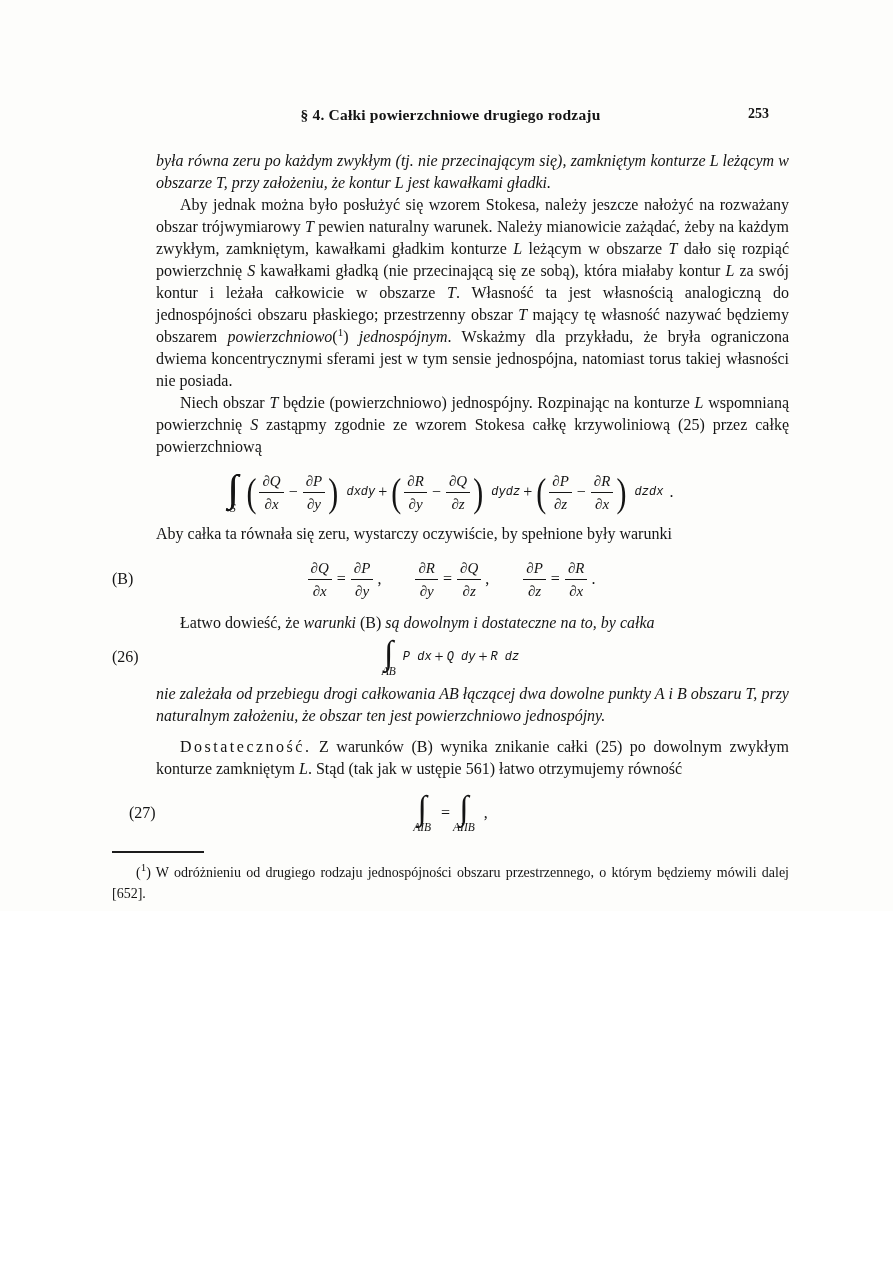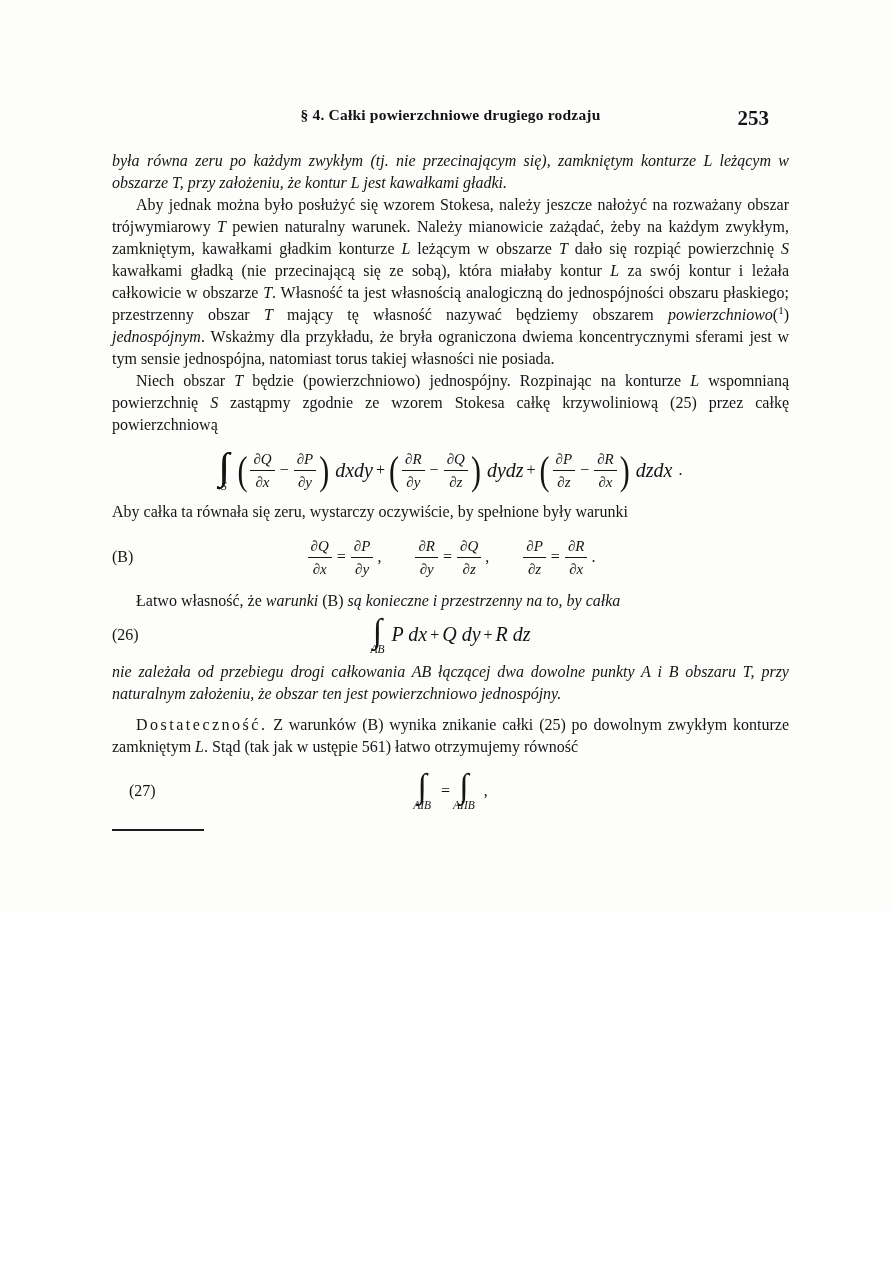--- a/index.html
+++ b/index.html
@@ -8,24 +8,24 @@
 
   .page {
     position:relative; width:893px; height:911px;
     background:#fdfdfb; color:#141414; overflow:hidden;
   }
   .content { position:absolute; left:112px; top:106px; width:677px; }
 
   
   .header { position:relative; height:22px; margin-bottom:22px; }
   .header-title { display:block; text-align:center; font-weight:bold; font-size:15.5px; letter-spacing:.2px; }
-  .page-number { position:absolute; right:20px; top:0; font-weight:bold; font-size:21px; }
+  .page-number { position:absolute; right:20px; top:0; font-weight:bold; font-size:14px; }
 
   
-  .para { font-size:16px; line-height:22px; text-align:justify; }
+  .para { font-size:16px; line-height:22px; text-align:justify;margin-left:44px; }
   .indent { text-indent:24px; }
   .gap-above { margin-top:9px; }
   .i  { font-style:italic; }
   .ls { letter-spacing:2.5px; }
   .sup { font-size:11px; vertical-align:super; line-height:0; }
 
   
   .formula-row { position:relative; display:flex; justify-content:center; align-items:center; }
   .formula-label { position:absolute; left:0; top:50%; transform:translateY(-50%); font-size:16px; }
   .math { display:inline-flex; align-items:center; white-space:pre; }
@@ -39,21 +39,21 @@
   .frac .num { display:block; padding:0 3px 2px; border-bottom:1.3px solid #141414; }
   .frac .den { display:block; padding-top:2px; }
 
   .int-col { display:inline-flex; flex-direction:column; align-items:center; margin-right:7px; }
   .int-glyph { font-size:34px; line-height:.95; }
   .int-glyph.dbl { font-size:38px; letter-spacing:-10px; padding-right:10px; }
   .int-sub { font-size:11.5px; font-style:italic; line-height:1; margin-top:-3px; }
 
   .op { margin:0 3px; font-size:16px; }
   .bp { display:inline-block; font-size:30px; line-height:1; transform:scaleY(1.35); margin:0 1px; font-weight:400; }
-  .mvar { font-style:italic; font-size:20px; }
+  .mvar { font-style:italic; font-size:12px;font-family:Liberation Mono, monospace; }
   .comma { font-size:16px; margin-left:2px; }
   .wgap { margin-right:32px; }
 
   
   .footnote-rule { width:92px; border-top:2px solid #1c1c1c; margin-top:18px; }
   .footnote { margin-top:9px; font-size:14px; line-height:21px; text-align:justify; text-indent:24px; }
 </style>
 </head>
 <body>
 
@@ -77,34 +77,35 @@
 
     <p class="para"><span>Aby całka ta równała się zeru, wystarczy oczywiście, by spełnione były warunki</span></p>
 
     <div class="formula-row f-B">
       <span class="formula-label">(B)</span>
       <span class="math"><span class="frac"><span class="num">∂Q</span><span class="den">∂x</span></span><span class="op">=</span><span class="frac"><span class="num">∂P</span><span class="den">∂y</span></span><span class="comma wgap">,</span><span class="frac"><span class="num">∂R</span><span class="den">∂y</span></span><span class="op">=</span><span class="frac"><span class="num">∂Q</span><span class="den">∂z</span></span><span class="comma wgap">,</span><span class="frac"><span class="num">∂P</span><span class="den">∂z</span></span><span class="op">=</span><span class="frac"><span class="num">∂R</span><span class="den">∂x</span></span><span class="comma">.</span></span>
     </div>
 
 
 
-    <p class="para indent"><span>Łatwo własność, że </span><span class="i">warunki</span><span> (B) </span><span class="i">są konieczne i przestrzenny na to, by całka</span></p>
+    <p class="para indent"><span>Łatwo dowieść, że </span><span class="i">warunki</span><span> (B) </span><span class="i">są dowolnym i dostateczne na to, by całka</span></p>
 
     <div class="formula-row f-26">
       <span class="formula-label">(26)</span>
       <span class="math"><span class="int-col"><span class="int-glyph">∫</span><span class="int-sub">AB</span></span><span class="mvar">P dx</span><span class="op">+</span><span class="mvar">Q dy</span><span class="op">+</span><span class="mvar">R dz</span></span>
     </div>
 
     <p class="para"><span class="i">nie zależała od przebiegu drogi całkowania </span><span class="i">AB</span><span class="i"> łączącej dwa dowolne punkty </span><span class="i">A</span><span class="i"> i </span><span class="i">B</span><span class="i"> obszaru </span><span class="i">T</span><span class="i">, przy naturalnym założeniu, że obszar ten jest powierzchniowo jednospójny.</span></p>
 
 
     <p class="para indent gap-above"><span class="ls">Dostateczność.</span><span> Z warunków (B) wynika znikanie całki (25) po dowolnym zwykłym konturze zamkniętym </span><span class="i">L</span><span>. Stąd (tak jak w ustępie 561) łatwo otrzymujemy równość</span></p>
 
     <div class="formula-row f-27">
       <span class="formula-label">(27)</span>
       <span class="math"><span class="int-col"><span class="int-glyph">∫</span><span class="int-sub">AIB</span></span><span class="op">=</span><span class="int-col"><span class="int-glyph">∫</span><span class="int-sub">AIIB</span></span><span class="comma">,</span></span>
     </div>
 
     <div class="footnote-rule"></div>
 
+    <p class="footnote"><span>(</span><span class="sup">1</span><span>) W odróżnieniu od drugiego rodzaju jednospójności obszaru przestrzennego, o którym będziemy mówili dalej [652].</span></p>
 
   </div>
 </div>
 
 </body></html>

